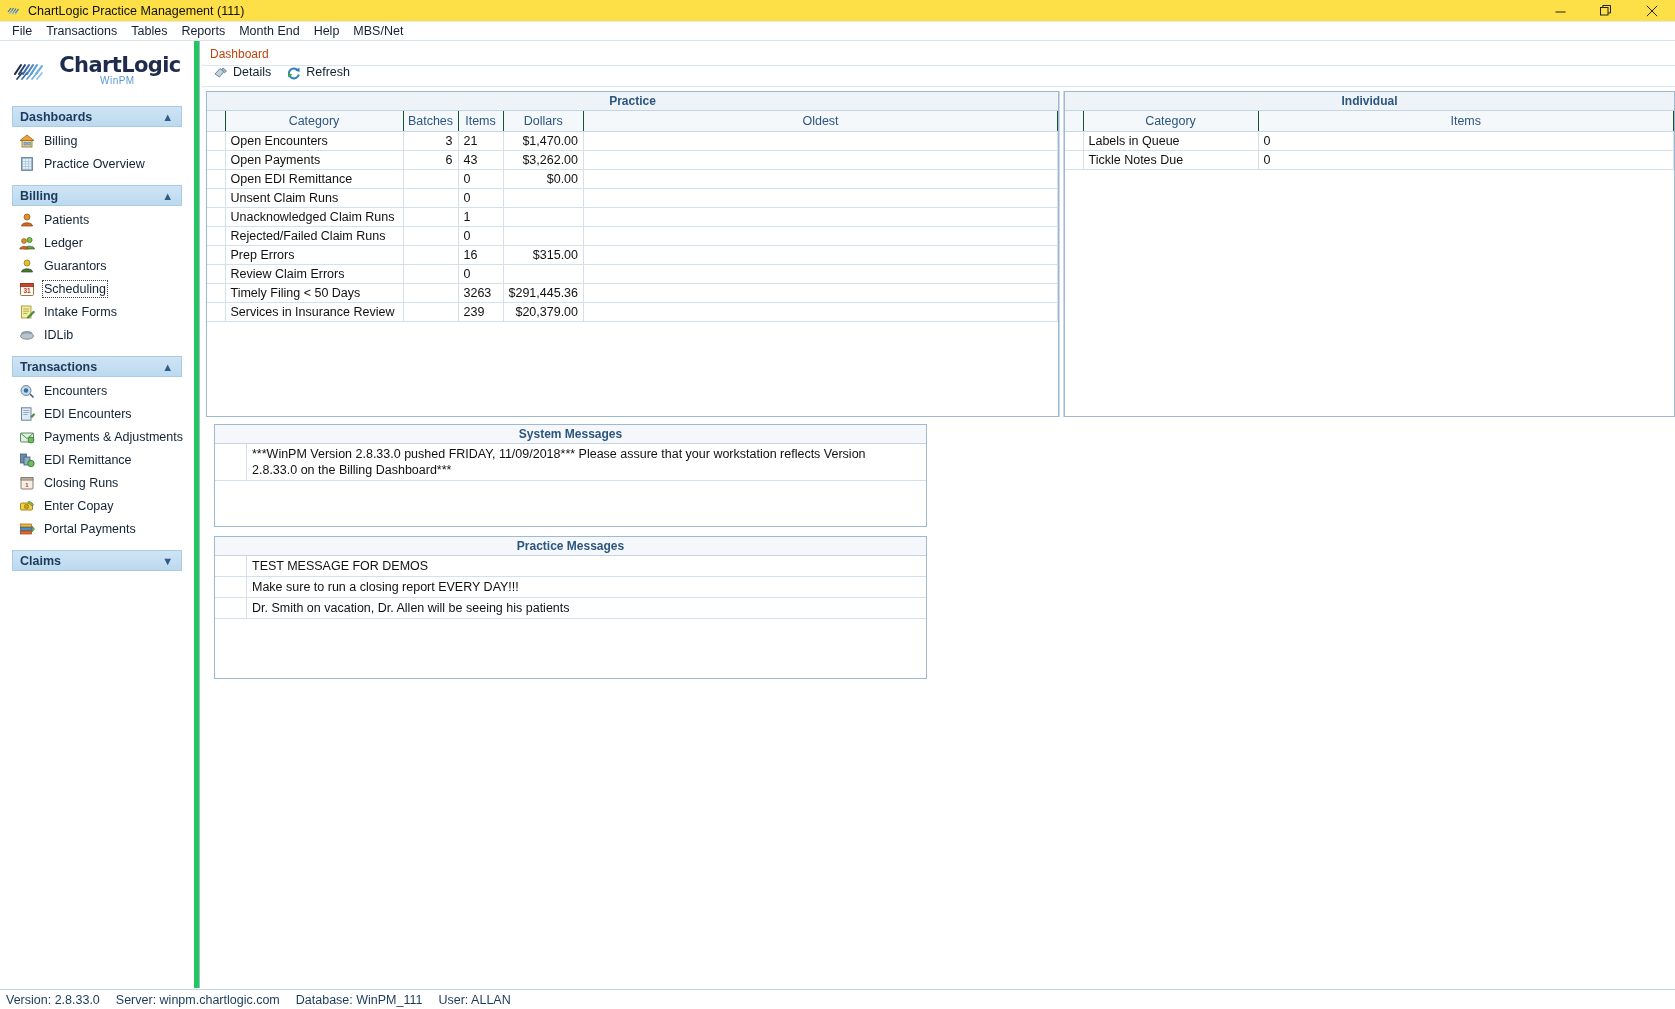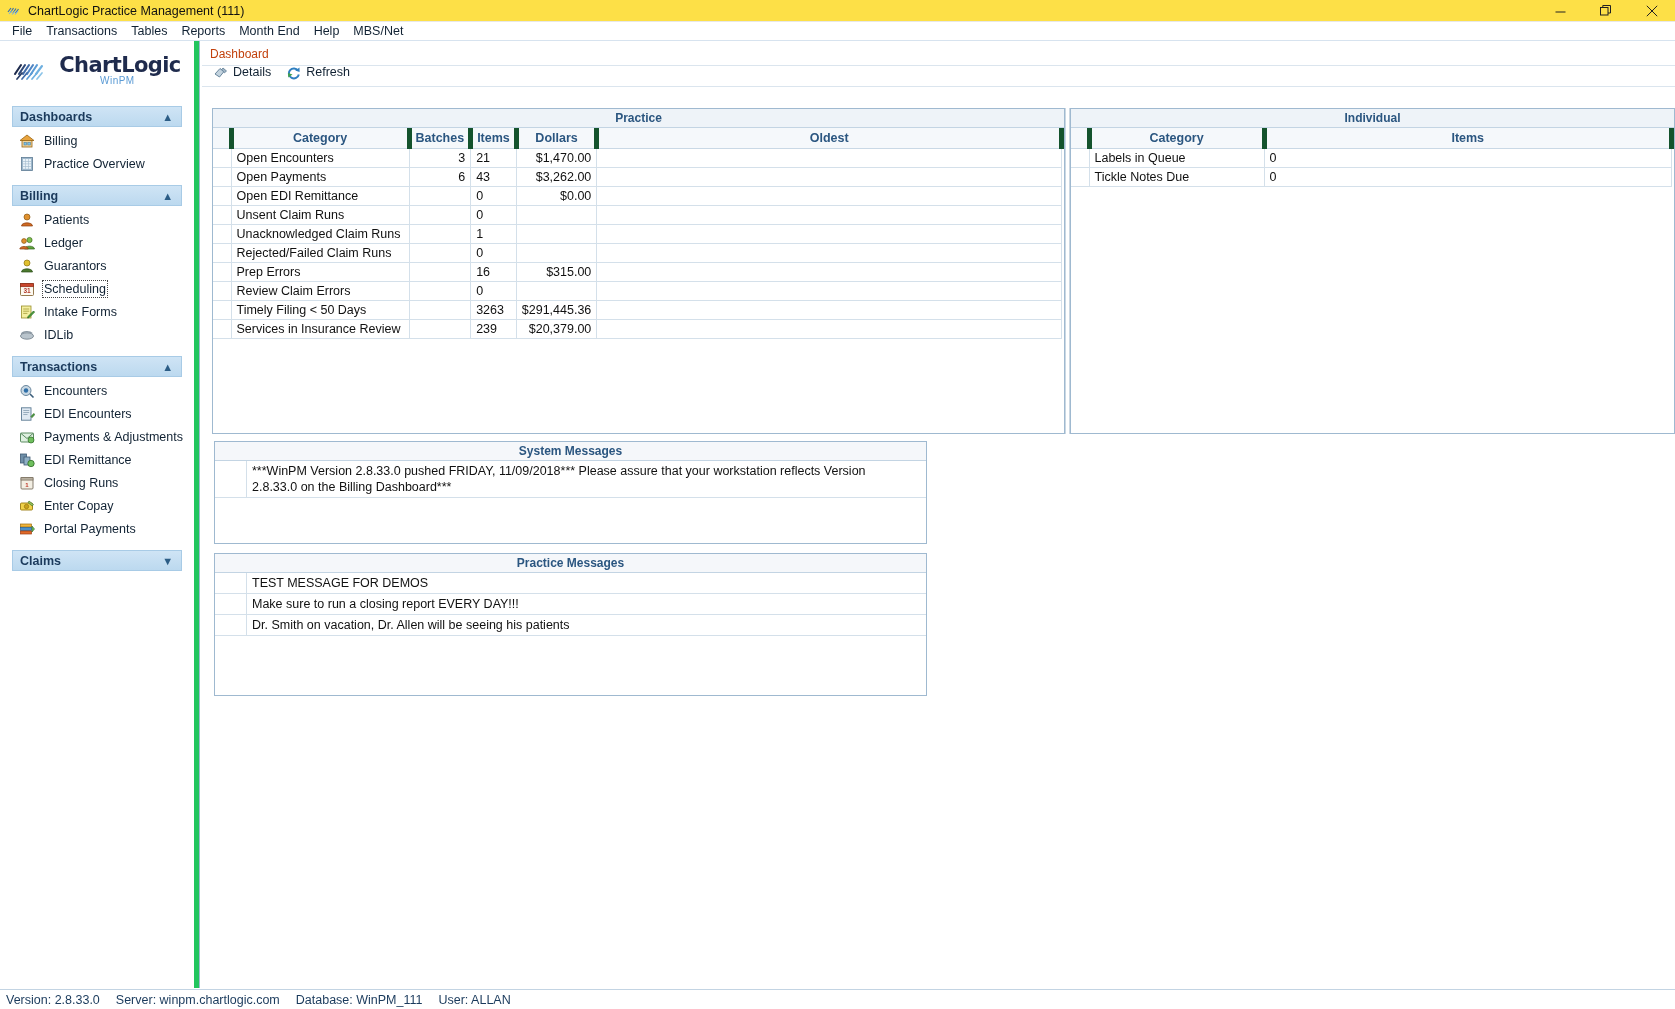--- a/index.html
+++ b/index.html
@@ -175,22 +175,22 @@
     margin-right: 6px;
     font-size: 12.5px;
     color: #123;
     cursor: default;
   }
   .tb-btn .ico { width:16px; height:16px; margin-right:5px; display:flex; align-items:center; justify-content:center;}
 
   
   #panels-row {
     display: flex;
-    margin-top: 21px;
-    padding-left: 12px;
+    margin-top: 4px;
+    padding-left: 6px;
   }
   .panel {
     border: 1px solid #9fb9d0;
     background: #ffffff;
   }
   .panel-title {
     height: 19px;
     background: #eef3f8;
     border-bottom: 1px solid #c3d4e3;
     display: flex; align-items:center; justify-content:center;
@@ -198,23 +198,23 @@
     font-size: 12px;
     color: #2b5680;
   }
   table.grid {
     border-collapse: collapse;
     width: 100%;
     font-size: 12.5px;
   }
   table.grid th {
     background: #f5f8fb;
-    border-right: 5px solid #14532d;
+    border-right: 1px solid #14532d;
     border-bottom: 1px solid #c9d8e5;
-    font-weight: bold;
+    font-weight: normal;
     color: #2b5680;
     height: 20px;
     padding: 0 4px;
     text-align: center;
   }
   table.grid td {
     border-right: 1px solid #d4e0ea;
     border-bottom: 1px solid #d4e0ea;
     height: 19px;
     padding: 0 5px;

